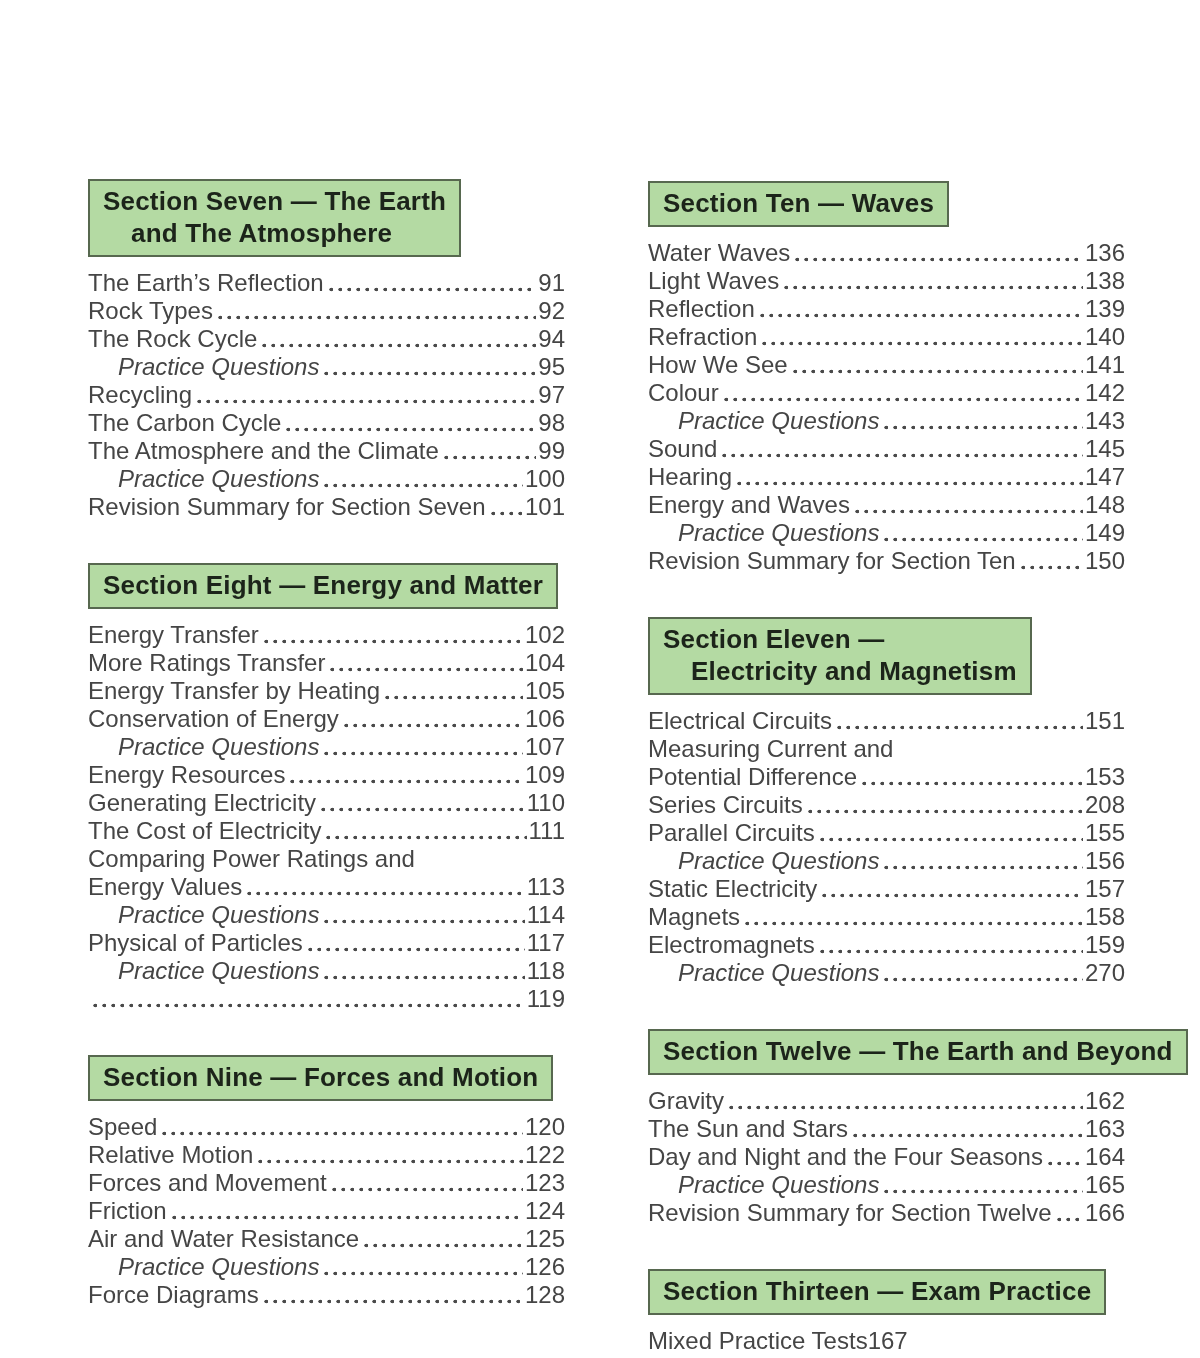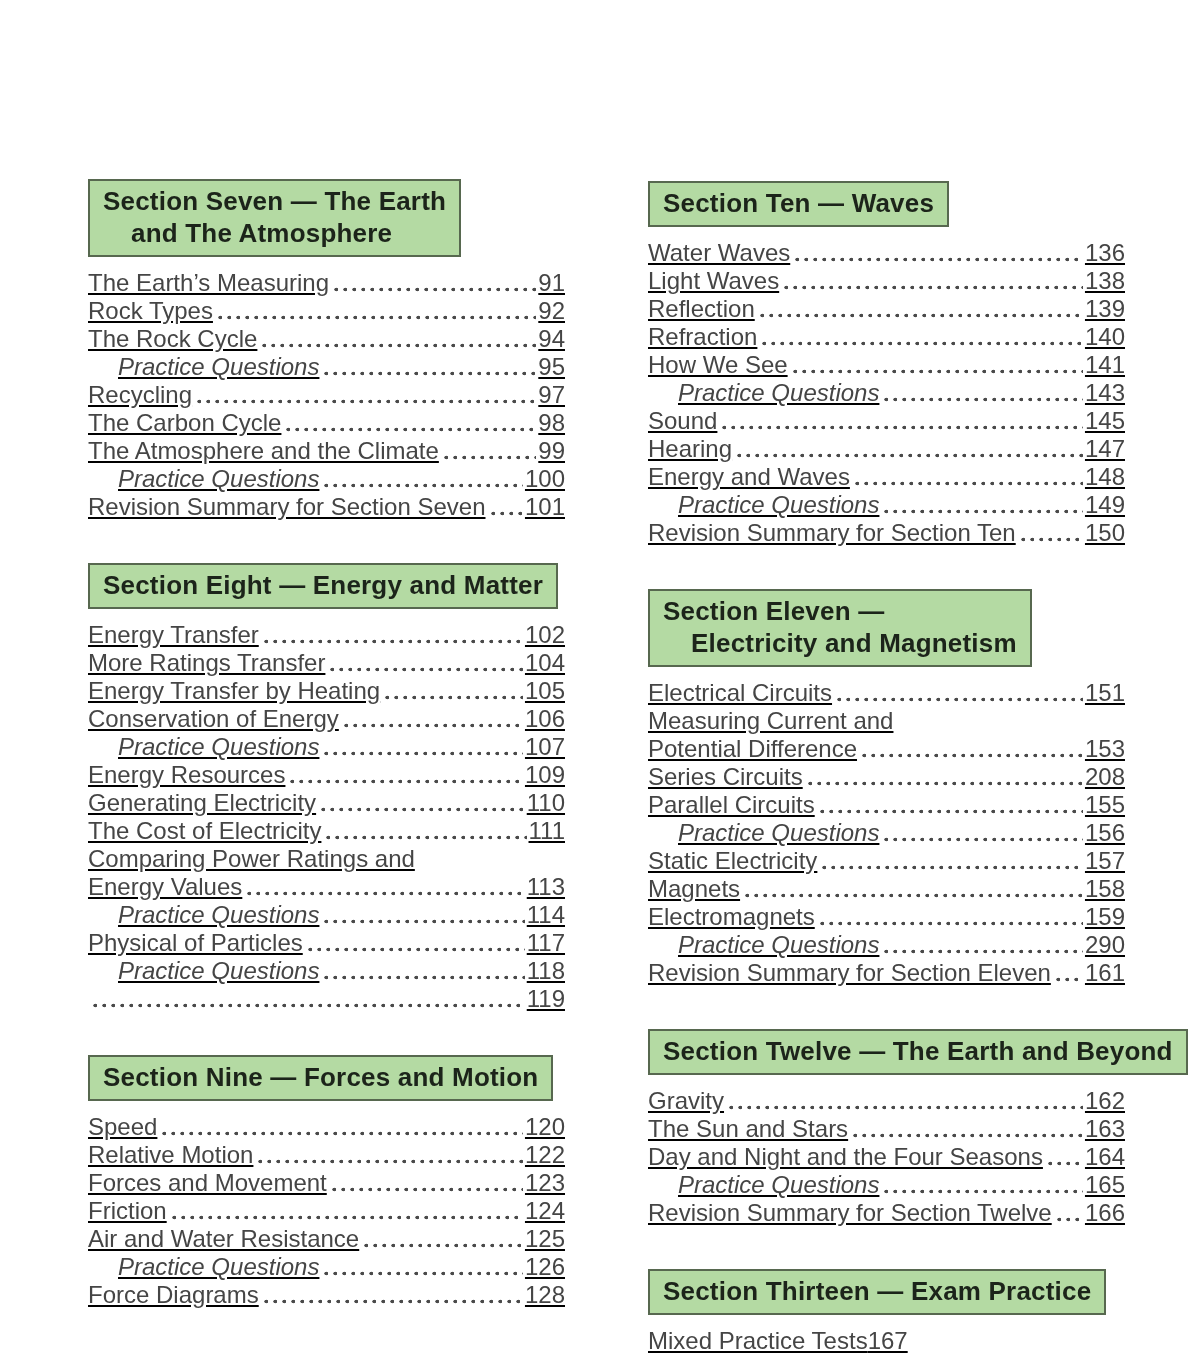--- a/index.html
+++ b/index.html
@@ -33,21 +33,21 @@
     color: var(--header-text);
     font-size: 26px;
     line-height: 32px;
     font-weight: bold;
     white-space: nowrap;
     letter-spacing: 0.2px;
   }
   .section-header .hline { display: block; }
   .section-header .hline.cont { padding-left: 28px; }
 
-  .entry-list { width: 100%; text-decoration: underline; }
+  .entry-list { width: 100%; }
   .toc-entry {
     display: flex;
     align-items: baseline;
     font-size: 24px;
     line-height: 28px;
     color: var(--entry-text);
   }
   .entry-label { white-space: nowrap; }
   .toc-entry.sub .entry-label {
     padding-left: 30px;
@@ -67,21 +67,21 @@
 </style>
 </head>
 <body style="background: rgb(255, 255, 255);">
 
 <div class="toc-page">
   <div class="toc-column left">
   <div class="section-block">
     <div class="section-header"><span class="hline">Section Seven — The Earth</span><span class="hline cont">and The Atmosphere</span></div>
     <div class="entry-list">
   <div class="toc-entry">
-    <span class="entry-label">The Earth’s Measuring</span>
+    <span class="entry-label">The Earth’s Reflection</span>
     <span class="dot-leader"></span>
     <span class="entry-page">91</span>
   </div>
 
   <div class="toc-entry">
     <span class="entry-label">Rock Types</span>
     <span class="dot-leader"></span>
     <span class="entry-page">92</span>
   </div>
 
@@ -292,20 +292,25 @@
     <span class="dot-leader"></span>
     <span class="entry-page">140</span>
   </div>
 
   <div class="toc-entry">
     <span class="entry-label">How We See</span>
     <span class="dot-leader"></span>
     <span class="entry-page">141</span>
   </div>
 
+  <div class="toc-entry">
+    <span class="entry-label">Colour</span>
+    <span class="dot-leader"></span>
+    <span class="entry-page">142</span>
+  </div>
 
   <div class="toc-entry sub">
     <span class="entry-label">Practice Questions</span>
     <span class="dot-leader"></span>
     <span class="entry-page">143</span>
   </div>
 
   <div class="toc-entry">
     <span class="entry-label">Sound</span>
     <span class="dot-leader"></span>
@@ -390,28 +395,23 @@
 
   <div class="toc-entry">
     <span class="entry-label">Electromagnets</span>
     <span class="dot-leader"></span>
     <span class="entry-page">159</span>
   </div>
 
   <div class="toc-entry sub">
     <span class="entry-label">Practice Questions</span>
     <span class="dot-leader"></span>
-    <span class="entry-page">290</span>
-  </div>
-
-  <div class="toc-entry">
-    <span class="entry-label">Revision Summary for Section Eleven</span>
-    <span class="dot-leader"></span>
-    <span class="entry-page">161</span>
-  </div>
+    <span class="entry-page">270</span>
+  </div>
+
 </div>
   </div>
 
   <div class="section-block">
     <div class="section-header"><span class="hline">Section Twelve — The Earth and Beyond</span></div>
     <div class="entry-list">
   <div class="toc-entry">
     <span class="entry-label">Gravity</span>
     <span class="dot-leader"></span>
     <span class="entry-page">162</span>

